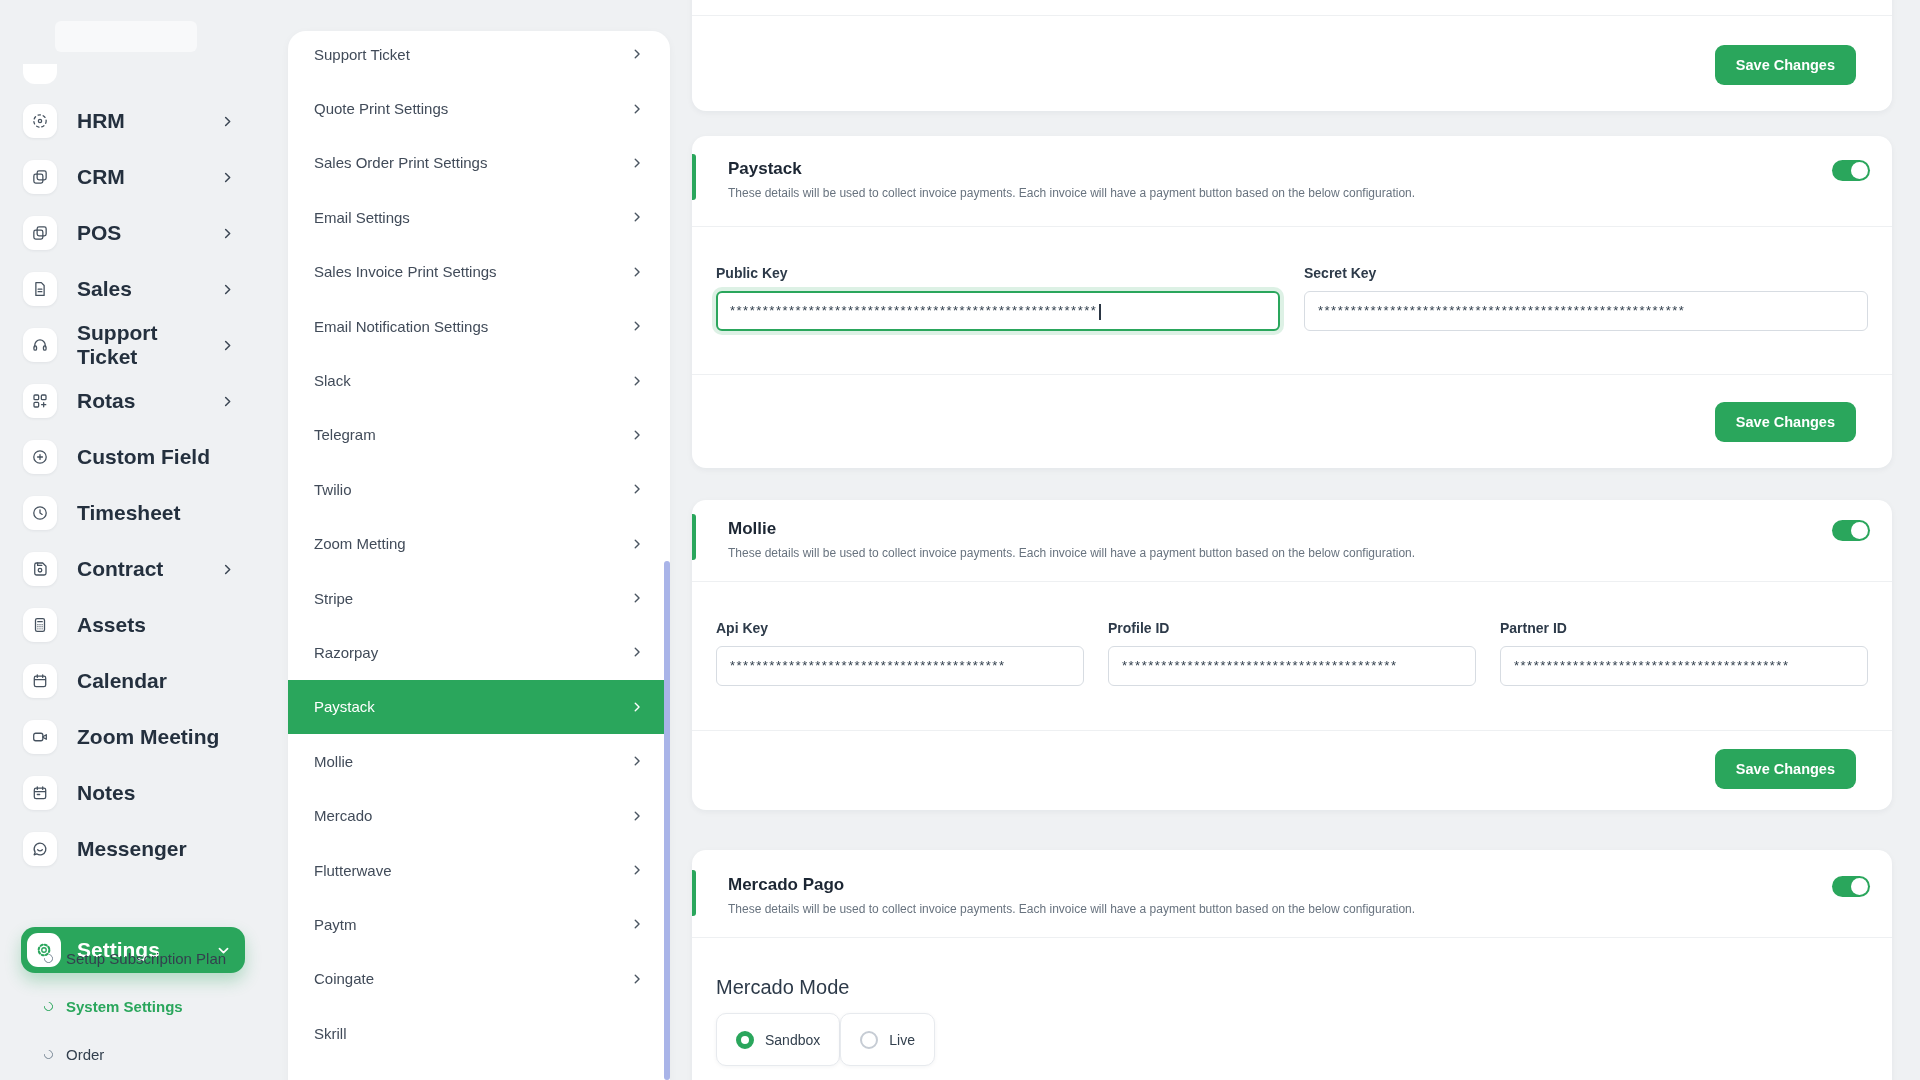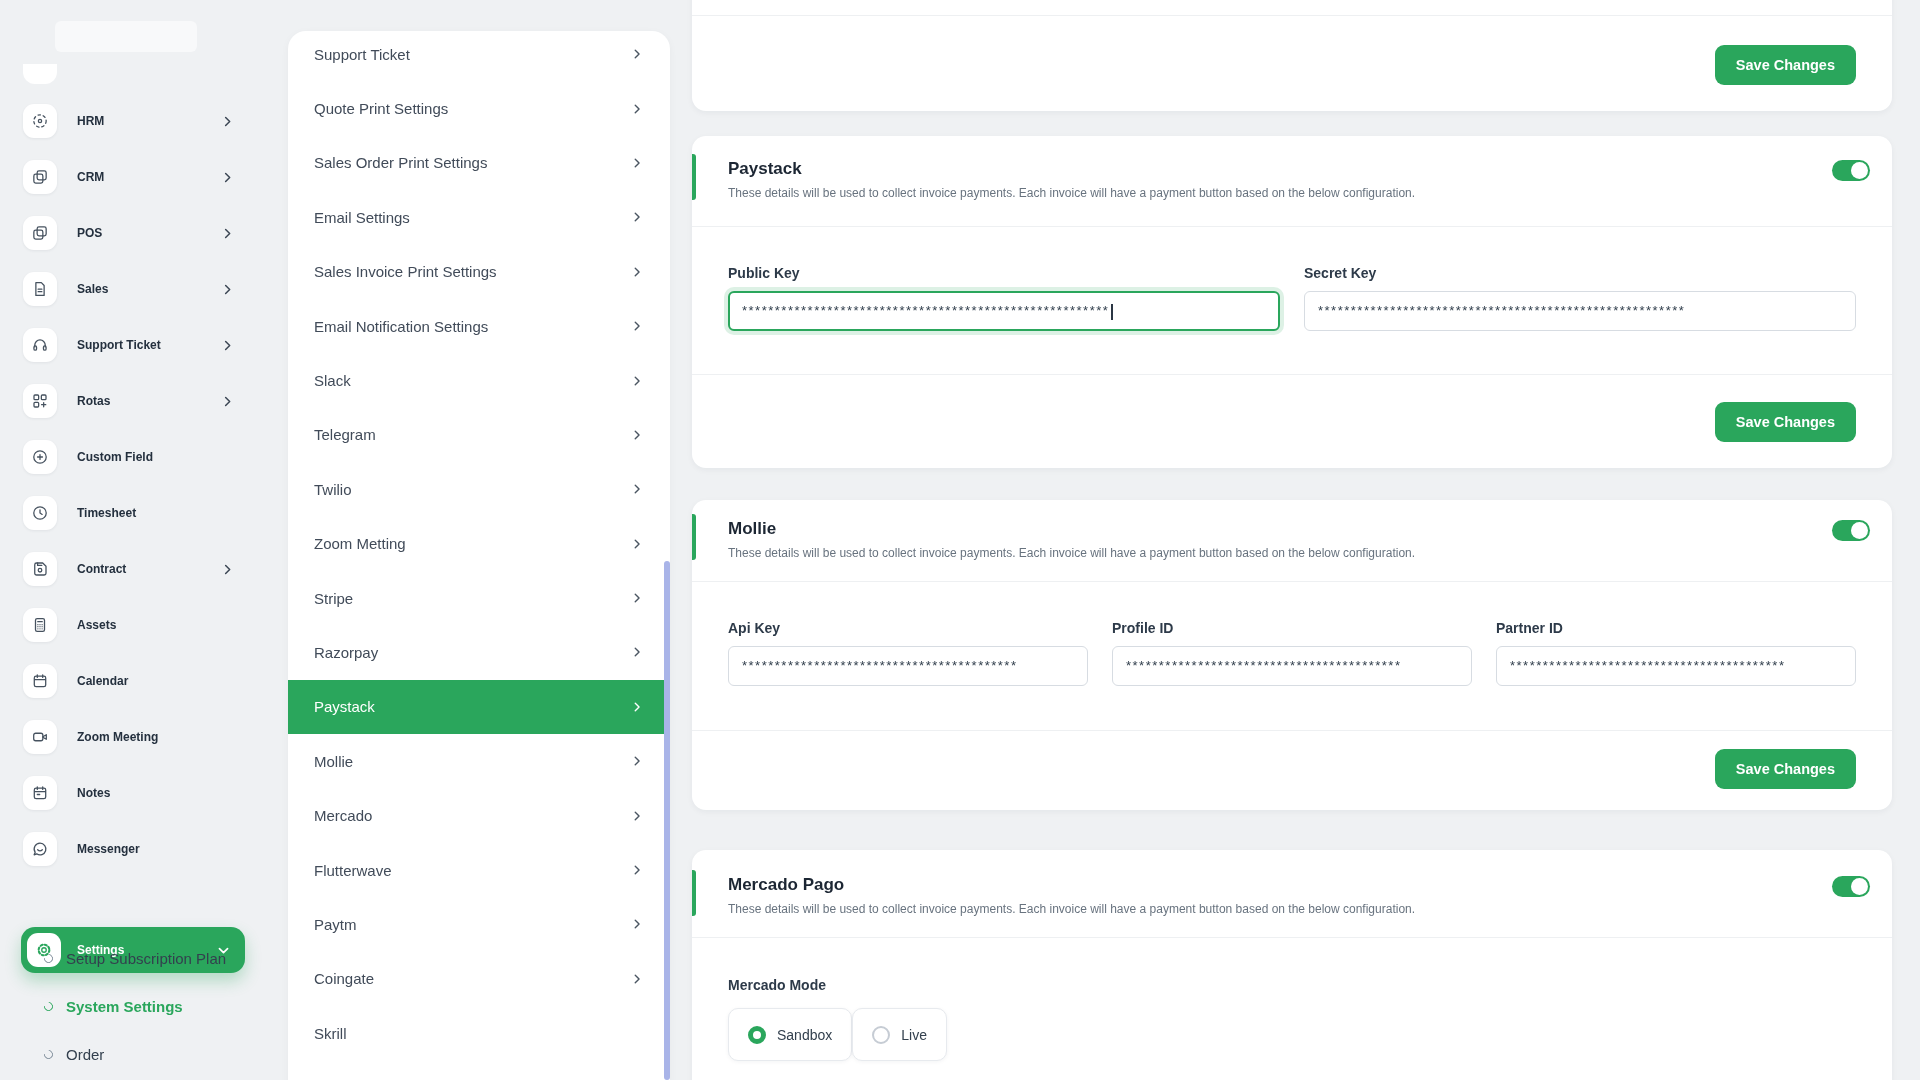--- a/index.html
+++ b/index.html
@@ -12,21 +12,21 @@
   .logo-box{position:absolute;left:55px;top:21px;width:142px;height:31px;
             background:rgba(255,255,255,.55);border-radius:6px;}
   .tile-frag{position:absolute;left:23px;top:64px;width:34px;height:20px;
              background:#fff;border-radius:0 0 12px 12px;}
   .side-list{position:absolute;left:23px;top:104px;width:212px;
              display:flex;flex-direction:column;gap:22px;}
   .side-item{display:flex;align-items:center;height:34px;cursor:pointer;}
   .tile{width:34px;height:34px;border-radius:11px;background:#fff;flex:0 0 34px;
         display:flex;align-items:center;justify-content:center;color:#46525f;
         box-shadow:0 1px 3px rgba(30,40,60,.07);}
-  .side-label{margin-left:20px;font-size:12px;font-weight:700;color:#24303e;}
+  .side-label{margin-left:20px;font-size:21px;font-weight:700;color:#24303e;}
   .side-chev{margin-left:auto;color:#3c4754;display:flex;}
   .settings-pill{position:absolute;left:21px;top:883px;width:224px;height:46px;
                  background:var(--green);border-radius:14px;display:flex;align-items:center;
                  padding:0 14px 0 6px;cursor:pointer;
                  box-shadow:0 8px 16px rgba(42,166,92,.30);margin-top:44px;}
   .settings-pill .tile{color:var(--green);box-shadow:none;}
   .settings-pill .side-label{color:#fff;margin-left:16px;}
   .settings-pill .side-chev{color:#fff;}
   .sub-list{position:absolute;left:0;top:934px;width:270px;display:flex;flex-direction:column;}
   .sub-item{height:48px;display:flex;align-items:center;padding-left:44px;cursor:pointer;}
@@ -66,21 +66,21 @@
   .card-mer .card-head{height:88px;padding-top:24px;}
   .accent{position:absolute;left:0;top:18px;width:4px;height:46px;background:var(--green);
           border-radius:0 3px 3px 0;}
   .card-title{font-size:17px;font-weight:700;color:#1c2633;line-height:22px;}
   .card-desc{font-size:12px;color:#68737f;margin-top:6px;}
   .toggle{position:absolute;right:22px;top:24px;width:38px;height:21px;border-radius:11px;
           background:var(--green);cursor:pointer;}
   .toggle .knob{position:absolute;right:2px;top:2px;width:17px;height:17px;border-radius:50%;
                 background:#fff;}
 
-  .card-body{border-bottom:1px solid #eef0f2;padding:38px 36px 0;}
+  .card-body{border-bottom:1px solid #eef0f2;padding:38px 24px 0;}
   .card-pay .card-body{height:148px;}
   .card-mol .card-body{height:149px;}
   .card-mer .card-body{border-bottom:none;height:232px;}
   .grid2{display:grid;grid-template-columns:1fr 1fr;gap:24px;}
   .grid3{display:grid;grid-template-columns:1fr 1fr 1fr;gap:24px;}
   .field-label{display:block;font-size:14px;font-weight:700;color:#2d3a49;margin-bottom:10px;}
   .input{height:40px;border:1px solid #d7dce2;border-radius:6px;background:#fff;
          padding:0 13px;font-size:13px;letter-spacing:1.5px;color:#33404e;
          line-height:38px;white-space:nowrap;overflow:hidden;cursor:text;}
   .input.focused{border:2px solid var(--green);line-height:36px;padding:0 12px;
@@ -88,21 +88,21 @@
   .caret{display:inline-block;width:1.5px;height:16px;background:#2b3644;
          vertical-align:middle;margin-left:2px;}
 
   .card-foot{display:flex;justify-content:flex-end;padding:0 36px;}
   .card-pay .card-foot{padding-top:27px;}
   .card-mol .card-foot{padding-top:18px;}
   .btn{height:40px;padding:0 21px;background:var(--green);color:#fff;border:none;
        border-radius:9px;font-family:inherit;font-size:14.5px;font-weight:600;
        display:inline-flex;align-items:center;cursor:pointer;}
 
-  .mode-label{font-size:14px;font-weight:700;color:#2d3a49;}
+  .mode-label{font-size:20px;font-weight:400;color:#2d3a49;}
   .mode-row{display:flex;gap:0;margin-top:14px;}
   .opt-box{height:53px;display:flex;align-items:center;gap:11px;padding:0 19px;
            background:#fff;border:1px solid #e7eaee;border-radius:10px;cursor:pointer;
            box-shadow:0 1px 4px rgba(20,30,50,.05);}
   .radio-on{width:18px;height:18px;border-radius:50%;background:#fff;
             border:5.5px solid var(--green);flex:0 0 18px;}
   .radio-off{width:18px;height:18px;border-radius:50%;background:#fff;
              border:2px solid #c6ccd4;flex:0 0 18px;}
   .opt-label{font-size:14px;color:#33404e;}
 

